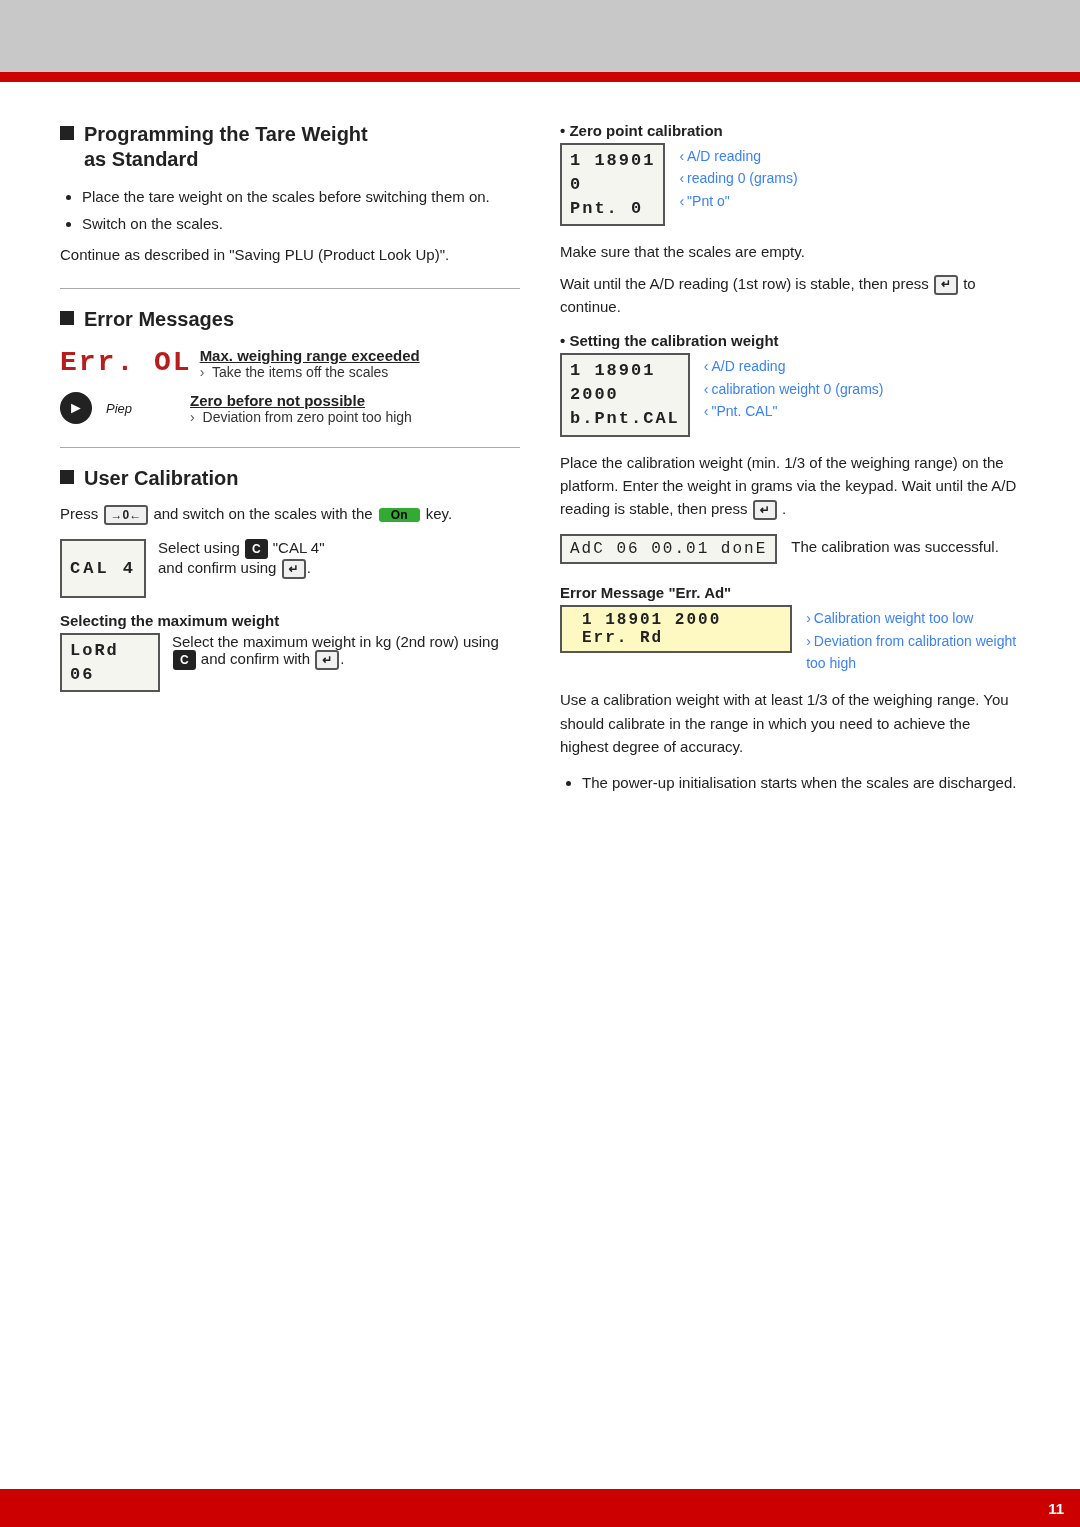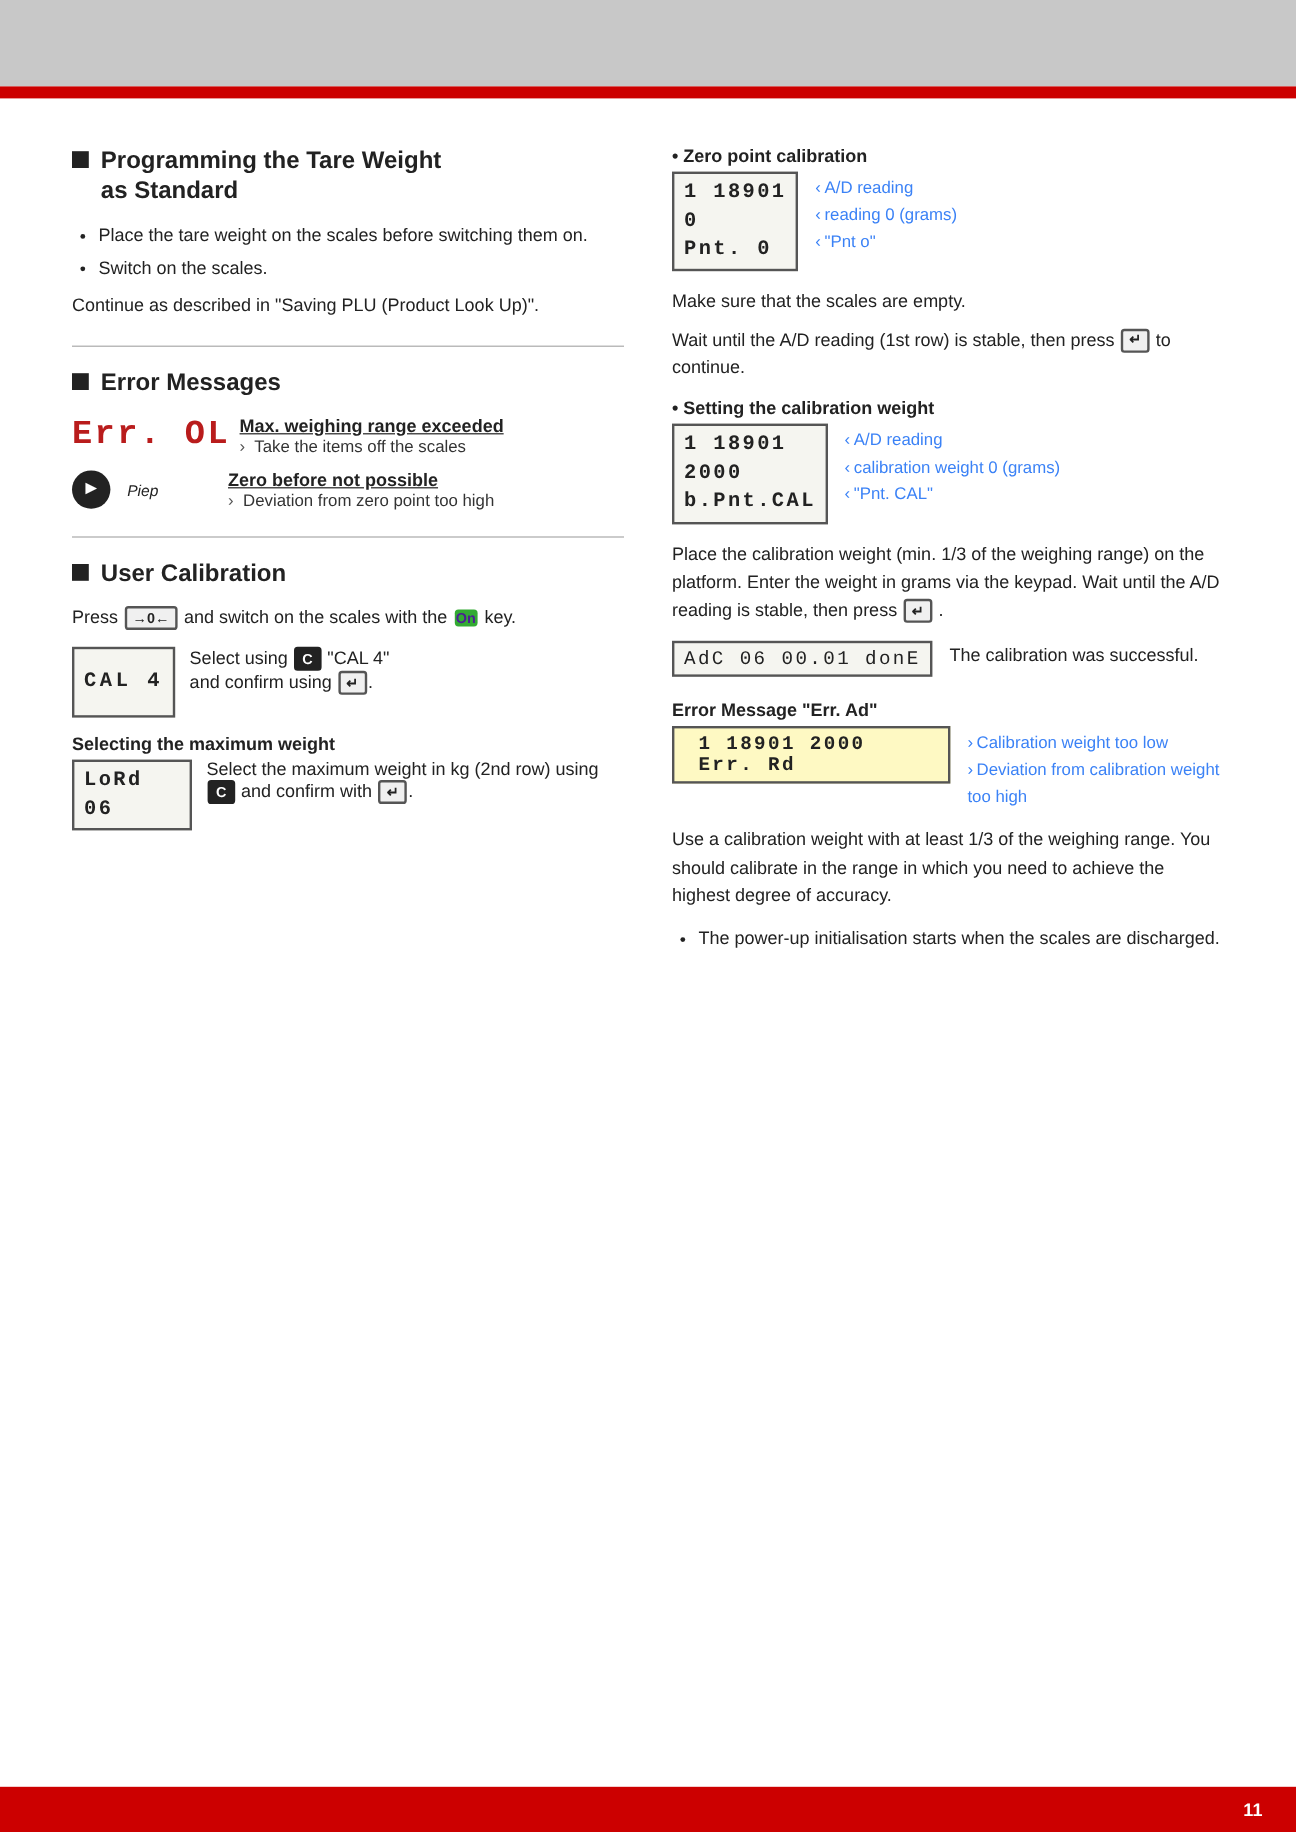--- a/index.html
+++ b/index.html
@@ -172,23 +172,23 @@
     }
     .desc-lines .chevron {
       color: #333;
       margin-right: 3px;
     }
 
     
     .on-badge {
       display: inline-block;
       background: #33aa33;
-      color: #4c1d95;
+      color: #000000;
       border-radius: 3px;
-      padding: 0 1px;
+      padding: 0 12px;
       font-size: 12px;
       font-weight: bold;
       margin: 0 2px;
     }
 
     
     .sub-section {
       margin-bottom: 16px;
     }
     .sub-section-title {
@@ -227,21 +227,21 @@
     .footer-bar {
       position: absolute;
       bottom: 0;
       left: 0;
       width: 100%;
       height: 38px;
       background: #cc0000;
       display: flex;
       align-items: center;
       justify-content: flex-end;
-      padding-right: 28px;
+      padding-right: 16px;
     }
     .page-number {
       color: #fff;
       font-size: 15px;
       font-weight: bold;
     }
 
     .inline-key {
       display: inline-flex;
       align-items: center;

